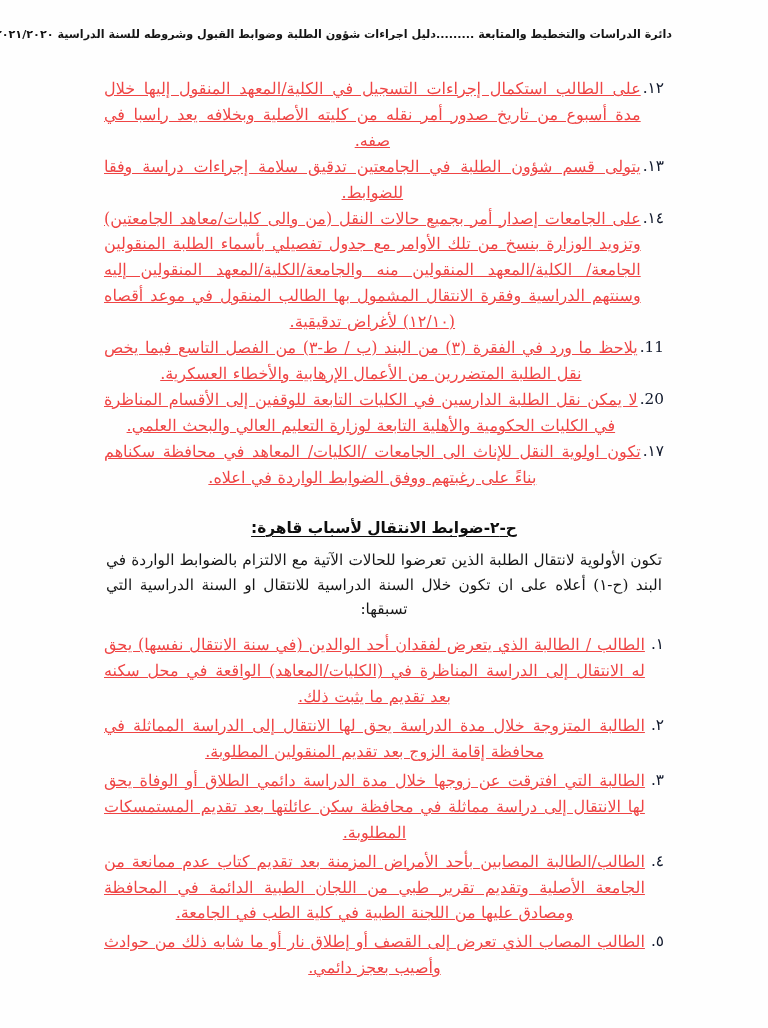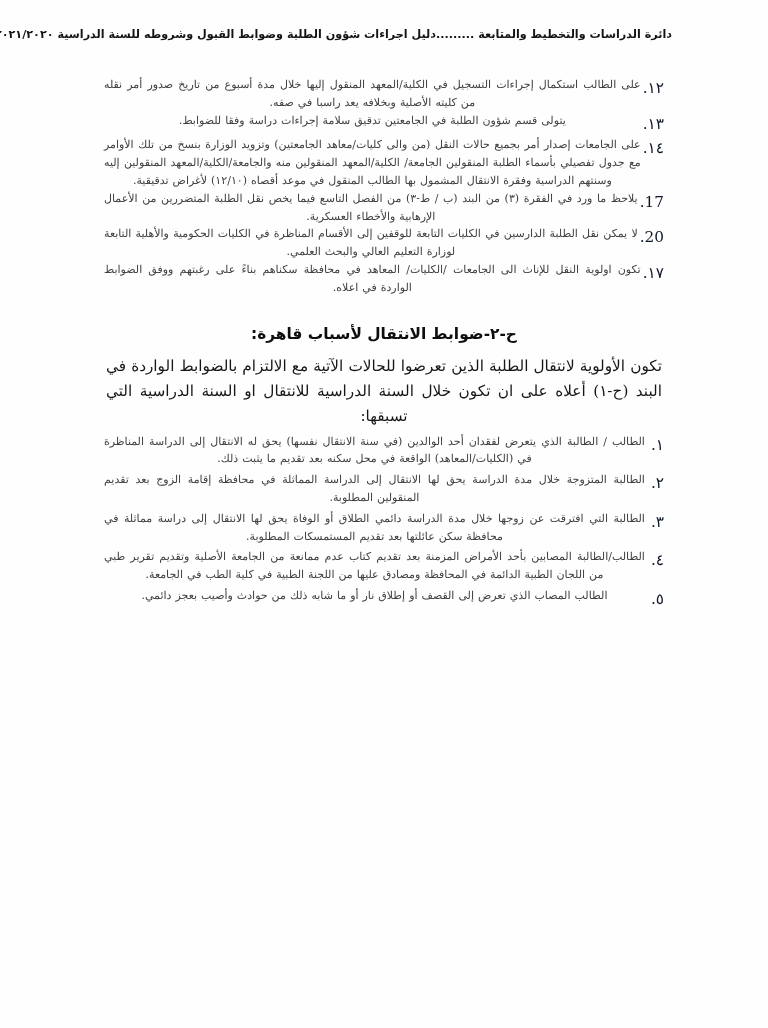--- a/index.html
+++ b/index.html
@@ -66,57 +66,59 @@
     flex: 0 0 auto;
     font-size: 15.3px;
     line-height: 1.62;
     padding-left: 2px;
     white-space: nowrap;
     font-family: "DejaVu Serif", "Liberation Serif", serif;
     color: #0f172a;
   }
   .num-item .txt {
     flex: 1 1 auto;
-    font-size: 11px;
+    font-size: 16px;
     line-height: 1.62;
     text-align: justify;
     text-align-last: center;
-    color: #404040;
+    color: #ef4444;
     word-spacing: 0.5px;
+    text-decoration: underline;
   }
 
   
   .group-upper .num-item { margin-bottom: 0px; }
 
   
   .section-head {
     margin-top: 26px;
     margin-bottom: 8px;
     direction: rtl;
     text-align: center;
     font-family: "DejaVu Sans", "Liberation Sans", sans-serif;
     font-weight: 700;
     font-size: 15.4px;
     color: #0e0e0e;
     line-height: 1.5;
   }
   .section-head .u {
+    text-decoration: underline;
     text-underline-offset: 3px;
     text-decoration-thickness: 1.4px;
   }
 
   
   .intro-para {
     direction: rtl;
     font-size: 15.3px;
     line-height: 1.63;
     text-align: justify;
     text-align-last: center;
     color: #161616;
-    margin-bottom: 4px;
+    margin-bottom: 10px;
     padding: 0 2px;
   }
 
   
   .group-lower { margin-top: 2px; }
   .group-lower .num-item { margin-bottom: 3px; }
   .group-lower .marker { padding-left: 6px; }
   .group-lower .txt { text-align-last: center; }
 </style>
 </head>
@@ -139,21 +141,21 @@
         <span class="marker">١٣.</span>
         <span class="txt">يتولى قسم شؤون الطلبة في الجامعتين تدقيق سلامة إجراءات دراسة وفقا للضوابط.</span>
       </div>
 
       <div class="num-item">
         <span class="marker">١٤.</span>
         <span class="txt">على الجامعات إصدار أمر بجميع حالات النقل (من والى كليات/معاهد الجامعتين) وتزويد الوزارة بنسخ من تلك الأوامر مع جدول تفصيلي بأسماء الطلبة المنقولين الجامعة/ الكلية/المعهد المنقولين منه والجامعة/الكلية/المعهد المنقولين إليه وسنتهم الدراسية وفقرة الانتقال المشمول بها الطالب المنقول في موعد أقصاه (١٢/١٠) لأغراض تدقيقية.</span>
       </div>
 
       <div class="num-item">
-        <span class="marker">17.</span>
+        <span class="marker">11.</span>
         <span class="txt">يلاحظ ما ورد في الفقرة (٣) من البند (ب / ط-٣) من الفصل التاسع فيما يخص نقل الطلبة المتضررين من الأعمال الإرهابية والأخطاء العسكرية.</span>
       </div>
 
       <div class="num-item">
         <span class="marker">20.</span>
         <span class="txt">لا يمكن نقل الطلبة الدارسين في الكليات التابعة للوقفين إلى الأقسام المناظرة في الكليات الحكومية والأهلية التابعة لوزارة التعليم العالي والبحث العلمي.</span>
       </div>
 
       <div class="num-item">
         <span class="marker">١٧.</span>

